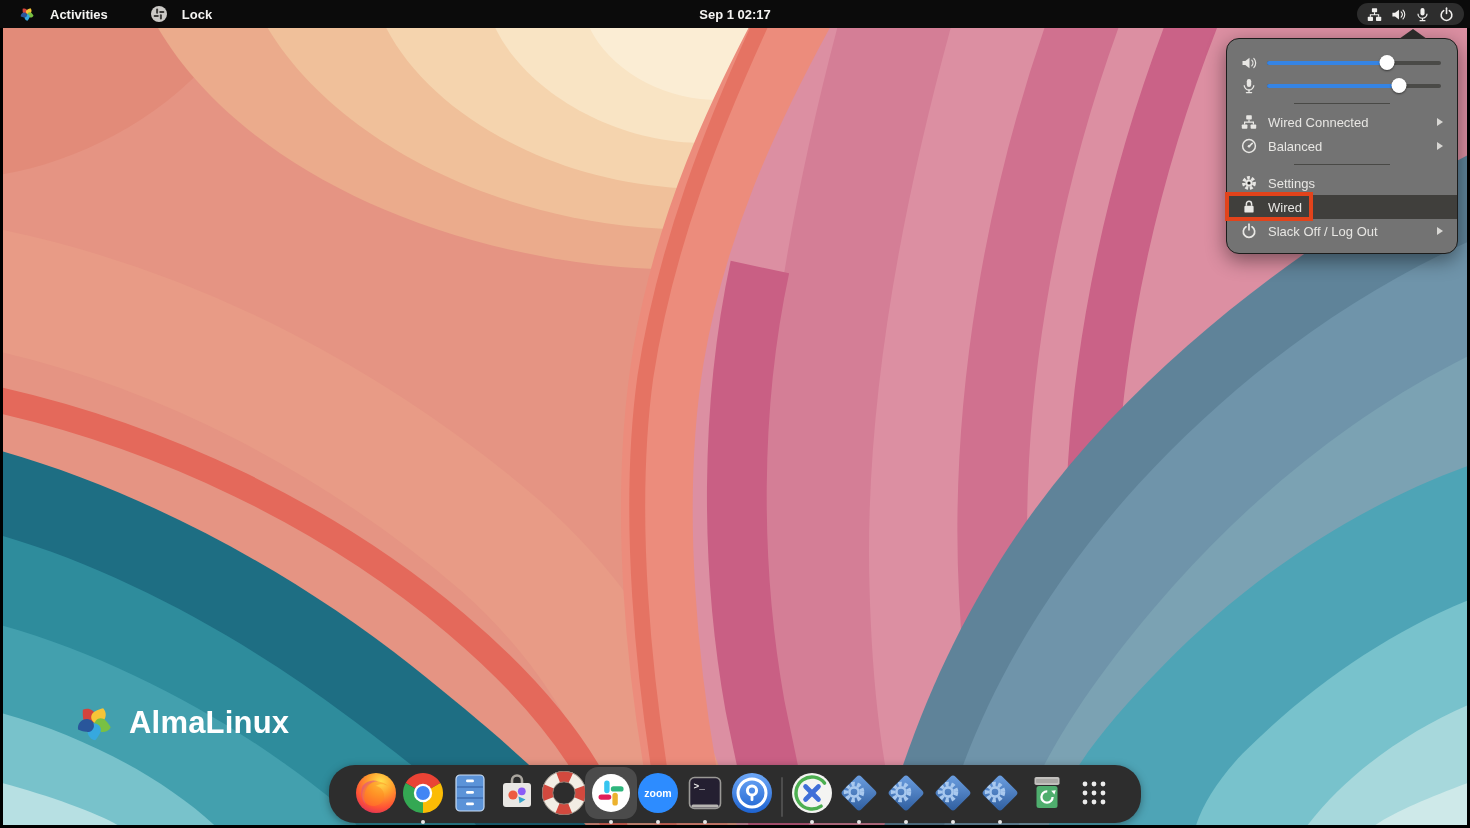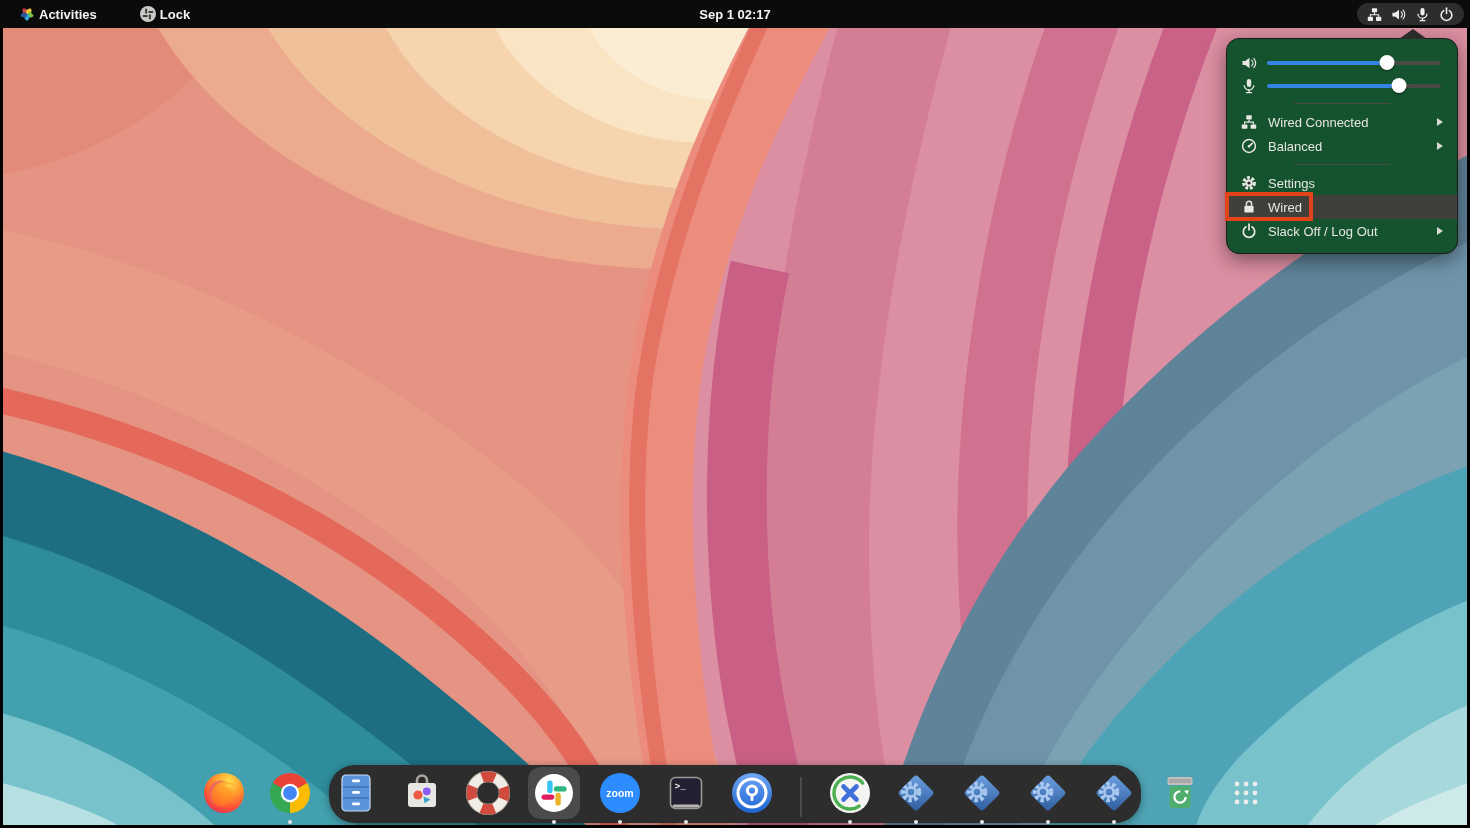--- a/index.html
+++ b/index.html
@@ -1,47 +1,47 @@
 <!DOCTYPE html>
 <html><head>
 <meta charset="utf-8">
 <style>
   * { margin:0; padding:0; box-sizing:border-box; }
   html,body { width:1470px; height:828px; overflow:hidden; background:#000; font-family:"Liberation Sans", sans-serif; }
 
   
   .topbar { position:absolute; left:0; top:0; width:1470px; height:28px; background:#0b0b0b; color:#f5f4f2; display:flex; align-items:center; z-index:50; }
   .tb-left { display:flex; align-items:center; gap:26px; margin-left:10px; }
-  .tb-btn { display:flex; align-items:center; gap:3px; font-size:13px; font-weight:700; padding:2px 8px; border-radius:14px; cursor:default; }
+  .tb-btn { display:flex; align-items:center; gap:14px; font-size:13px; font-weight:700; padding:2px 8px; border-radius:14px; cursor:default; }
   .clock { position:absolute; left:50%; transform:translateX(-50%); font-size:13px; font-weight:700; padding:2px 10px; border-radius:14px; }
   .tray { position:absolute; right:6px; top:3px; height:22px; background:#2d2d2d; border-radius:12px; display:flex; align-items:center; gap:9px; padding:0 10px; }
   .i15 { width:15px; height:15px; color:#f0efed; display:block; }
   .i16 { width:16px; height:16px; color:#e8e7e4; display:block; flex:none; }
   .i18 { width:18px; height:18px; display:block; }
 
   
   .desktop { position:absolute; left:3px; right:3px; top:28px; bottom:3px; overflow:hidden; background:#E59483; }
   .wall { position:absolute; inset:0; width:100%; height:100%; }
 
   
   .brand { position:absolute; left:68px; top:672px; display:flex; align-items:center; gap:12px; }
   .brand-logo { width:46px; height:46px; }
   .brand-name { color:#fff; font-size:31px; font-weight:700; letter-spacing:0.2px; }
 
   
-  .dock { position:absolute; left:50%; transform:translateX(-50%); bottom:2px; width:812px; height:58px; background:#2d2d2d; border-radius:26px; display:flex; align-items:flex-start; justify-content:center; gap:22px; padding:6px 12px 0; box-shadow:0 2px 8px rgba(0,0,0,.35); }
+  .dock { position:absolute; left:50%; transform:translateX(-50%); bottom:2px; width:812px; height:58px; background:#2d2d2d; border-radius:26px; display:flex; align-items:flex-start; justify-content:center; gap:3px; padding:6px 12px 0; box-shadow:0 2px 8px rgba(0,0,0,.35); }
   .ditem { position:relative; width:44px; height:50px; flex:none; cursor:pointer; }
   .ditem .appicon { width:44px; height:44px; display:block; }
   .ditem.active::before { content:""; position:absolute; left:-4px; top:-4px; width:52px; height:52px; background:#4b4b4b; border-radius:13px; }
   .ditem > * { position:relative; }
   .dot { position:absolute; left:50%; transform:translateX(-50%); bottom:-3px; width:4px; height:4px; border-radius:50%; background:#e6e6e6; }
   .dsep { width:2px; height:40px; background:#4d4d4d; border-radius:1px; align-self:center; margin:0 4px; flex:none; }
 
   
-  .menu { position:absolute; left:1223px; top:10px; width:232px; height:216px; background:#14532d; border:1px solid #1c1c1b; border-radius:13px; box-shadow:0 6px 20px rgba(0,0,0,.45); color:#e7e6e3; font-size:13px; padding-top:12px; z-index:40; }
+  .menu { position:absolute; left:1223px; top:10px; width:232px; height:216px; background:#737373; border:1px solid #1c1c1b; border-radius:13px; box-shadow:0 6px 20px rgba(0,0,0,.45); color:#e7e6e3; font-size:13px; padding-top:12px; z-index:40; }
   .menu-pointer { position:absolute; left:172px; top:-10px; width:0; height:0; border-left:14px solid transparent; border-right:14px solid transparent; border-bottom:10px solid #2b2b29; }
   .mrow { display:flex; align-items:center; height:24px; padding:0 14px; gap:11px; cursor:pointer; }
   .mrow.hl { background:#403f3c; }
   .mrow .arrow { margin-left:auto; width:0; height:0; border-top:4.5px solid transparent; border-bottom:4.5px solid transparent; border-left:6px solid #d8d7d4; }
   .srow { display:flex; align-items:center; height:23px; padding:0 16px 0 14px; gap:10px; }
   .slider { position:relative; flex:1; height:16px; cursor:pointer; }
   .slider .track { position:absolute; left:0; right:0; top:6.5px; height:3.6px; background:#4a4a47; border-radius:2px; }
   .slider .fill { position:absolute; left:0; top:6.5px; height:3.6px; width:calc(var(--p)*1%); background:#3584e4; border-radius:2px; }
   .slider .knob { position:absolute; top:0.5px; left:calc(var(--p)*1%); transform:translateX(-50%); width:15px; height:15px; border-radius:50%; background:#fff; box-shadow:0 1px 2px rgba(0,0,0,.5); }
   .msep { width:96px; height:1px; background:#494946; margin:6px auto; }
@@ -193,20 +193,26 @@
     <path d="M1470,680 C1410,706 1350,748 1310,800 L1470,800 Z" fill="#A7D8DC"></path>
     <path d="M1470,758 C1433,772 1398,786 1378,800 L1470,800 Z" fill="#CEE9E9"></path>
 
     <path d="M0,425 C140,465 290,545 410,640 C495,708 555,760 585,800 L0,800 Z" fill="#1E6E83"></path>
     <path d="M0,510 C120,545 245,615 345,690 C410,738 455,775 475,800 L0,800 Z" fill="#2E8C9C"></path>
     <path d="M0,600 C100,628 205,682 285,740 C320,765 345,785 355,800 L0,800 Z" fill="#43A0AE"></path>
     <path d="M0,688 C80,710 160,752 212,800 L0,800 Z" fill="#78C2CB"></path>
     <path d="M0,758 C45,770 95,788 115,800 L0,800 Z" fill="#B7E0E3"></path>
   </svg>
 
+  <div class="brand">
+    <svg class="brand-logo">
+        <use href="#sym-alma"></use>
+      </svg>
+    <span class="brand-name">AlmaLinux</span>
+  </div>
 
   <div class="menu">
     <div class="menu-pointer"></div>
 
     <div class="srow">
       <svg class="i16">
           <use href="#sym-speaker"></use>
         </svg>
       <div class="slider" style="--p: 69;">
         <div class="track"></div>

